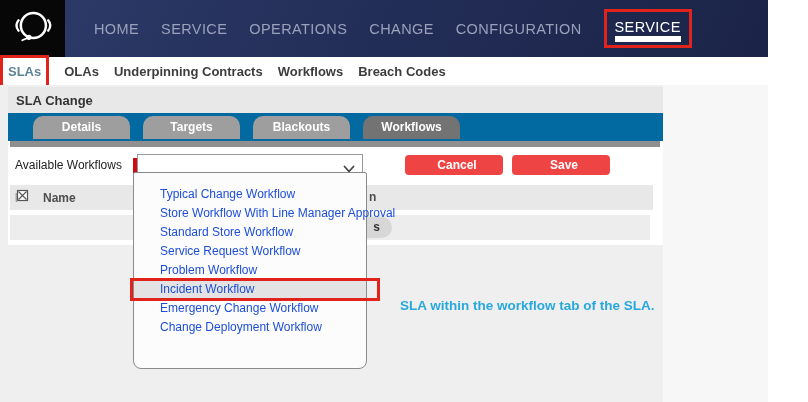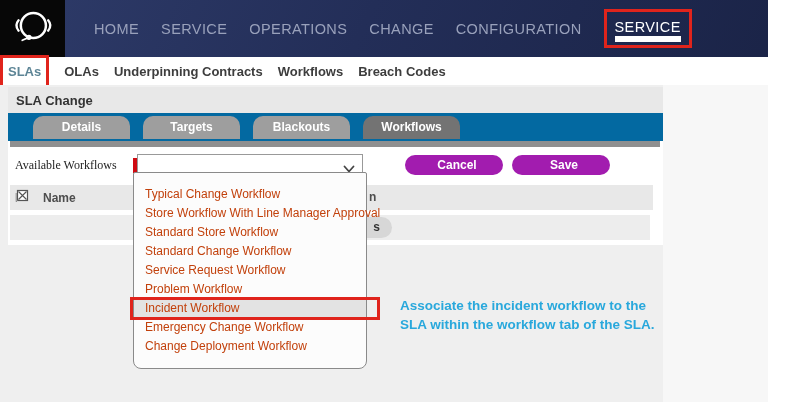--- a/index.html
+++ b/index.html
@@ -30,45 +30,45 @@
   .panel { position:absolute; left:8px; top:2px; width:655px; height:158px; background:#ffffff; }
   .panel-title { height:26px; background:#e8e8e8; display:flex; align-items:center; padding-left:8px;
                  font-size:13px; font-weight:bold; color:#333333; }
   .tabs { height:28px; display:flex; align-items:center; gap:13px; padding-left:25px; background:#0369a1; }
   .tab { width:97px; height:23px; background:#9e9e9e; color:#ffffff; font-size:12px; font-weight:bold;
          text-align:center; line-height:23px; border-radius:10px 10px 0 0; cursor:pointer; }
   .tab.active { background:#737373; }
   .tab-bar { height:6px; background:#8f8f8f; width:650px; margin-left:2px; }
 
   .form-row { height:36px; display:flex; align-items:center; padding-left:7px; background:#ffffff; }
-  .aw-label { font-size:12px; color:#222222; width:118px;font-family:Liberation Serif, serif; }
+  .aw-label { font-size:12px; color:#222222; width:118px; }
   .req-marker { width:4px; height:15px; background:#cf0a12; margin-right:0; }
   .select-box { position:relative; width:226px; height:22px; background:#ffffff; border:1px solid #999999;
                 margin-left:0; cursor:pointer; }
   .select-value { font-size:12px; color:#333; line-height:20px; padding-left:6px; }
   .select-chevron { position:absolute; right:7px; top:5px; }
-  .btn { width:98px; height:20px; border:none; border-radius:10px; background:#a21caf; color:#ffffff;
+  .btn { width:98px; height:20px; border:none; border-radius:4px; background:#ef4444; color:#ffffff;
          font-family:"Liberation Sans",sans-serif; font-size:12px; font-weight:bold; cursor:pointer;padding-left:6px; }
   .btn.cancel { margin-left:42px; }
   .btn.save { margin-left:9px; }
 
   .table-header { position:relative; margin:2px 0 0 2px; width:643px; height:25px; background:#e8e8e8;
                   display:flex; align-items:center; padding-left:5px; }
   .col-name { font-size:12px; font-weight:bold; color:#4d4d4d; margin-left:14px; }
   .col-desc-frag { position:absolute; left:359px; top:5px; font-size:12px; font-weight:bold; color:#4d4d4d; }
   .table-row { position:relative; margin:5px 0 0 2px; width:640px; height:25px; background:#ededed; }
   .row-pill { position:absolute; left:330px; top:2px; width:52px; height:21px; background:#d7d7d7;
               border-radius:11px; font-size:12px; font-weight:bold; color:#333;
               text-align:right; padding:3px 12px 0 0; }
 
   
   .dropdown { position:absolute; left:133px; top:87px; width:234px; height:197px; background:#fcfcfc;
               border:1px solid #8a8a8a; border-radius:2px 2px 8px 8px; z-index:5; padding-top:12px; }
-  .dd-option { position:relative; height:19px; line-height:19px; font-size:12px; color:#c2410c;
-               padding-left:11px; white-space:nowrap; cursor:pointer; }
+  .dd-option { position:relative; height:19px; line-height:19px; font-size:12px; color:#1d4ed8;
+               padding-left:26px; white-space:nowrap; cursor:pointer; }
   .dd-option.active { background:#e3e3e3; }
   .dd-option.active::after { content:""; position:absolute; left:-4px; right:-14px; top:-2px; bottom:-2px;
                              border:3px solid #e0241c; pointer-events:none; }
 
   
   .annotation { position:absolute; left:400px; top:212px; width:280px; color:#29a8dc;
                 font-size:13.5px; font-weight:bold; line-height:18.5px; }
 </style>
 </head>
 <body>
@@ -152,27 +152,25 @@
       <div class="table-row">
         <div class="row-pill">s</div>
       </div>
     </div>
 
     <div class="dropdown">
 
     <div class="dd-option">Typical Change Workflow</div>
         <div class="dd-option">Store Workflow With Line Manager Approval</div>
         <div class="dd-option">Standard Store Workflow</div>
-        <div class="dd-option">Standard Change Workflow</div>
         <div class="dd-option">Service Request Workflow</div>
         <div class="dd-option">Problem Workflow</div>
         <div class="dd-option active">Incident Workflow</div>
         <div class="dd-option">Emergency Change Workflow</div>
         <div class="dd-option">Change Deployment Workflow</div>
       </div>
 
     <div class="annotation">
-      <div>Associate the incident workflow to the</div>
       <div>SLA within the workflow tab of the SLA.</div>
     </div>
   </div>
 
 </div>
 
 </body></html>

